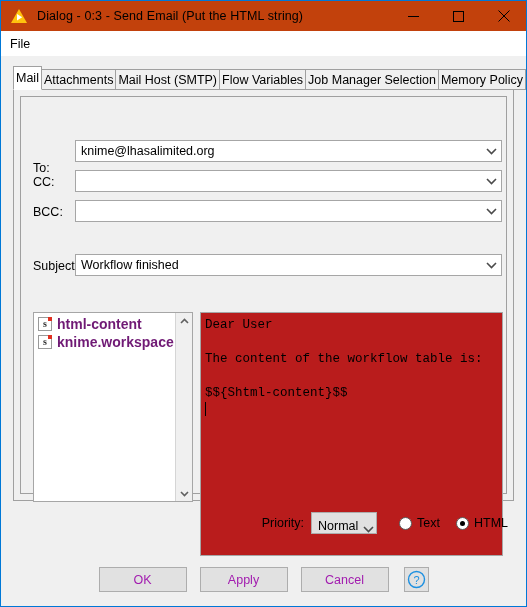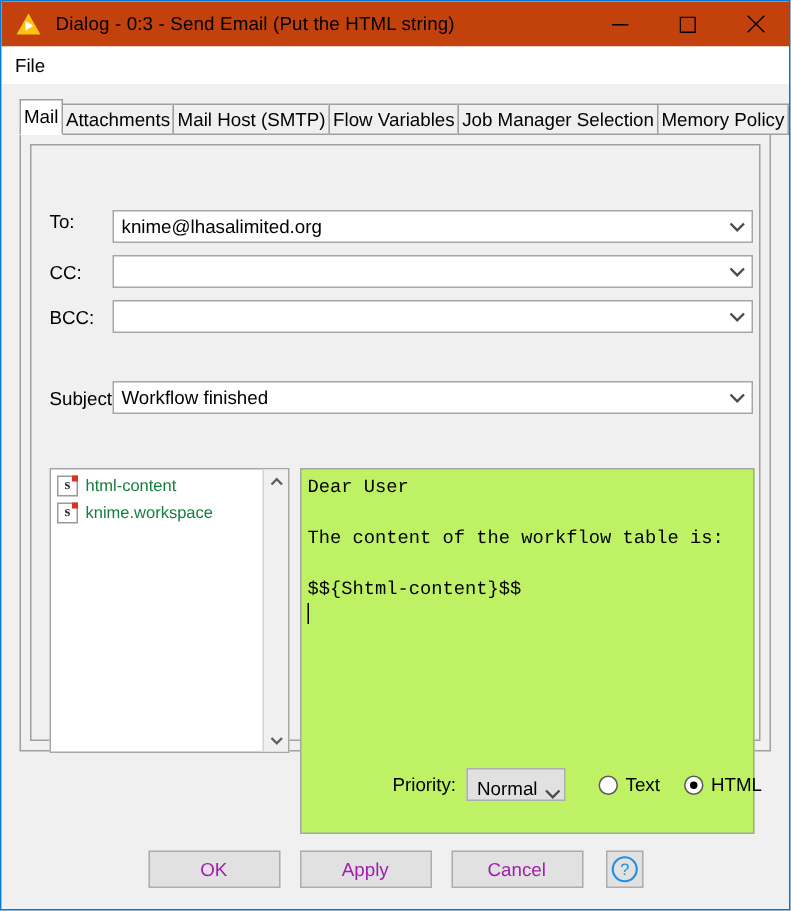--- a/index.html
+++ b/index.html
@@ -210,23 +210,24 @@
     font-family: "Liberation Serif", serif;
     color: #333;
   }
   .var-icon .reddot {
     position: absolute;
     right: -1px; top: -1px;
     width: 4px; height: 4px;
     background: #e03020;
   }
   .var-label {
-    font-size: 11px;
-    color: #15803d;
+    font-size: 14px;
+    color: #701a75;
     white-space: nowrap;
+    font-weight: bold;
   }
   .vscroll {
     flex: 0 0 auto;
     width: 16px;
     background: #f0f0f0;
     border-left: 1px solid #d5d5d5;
     position: relative;
   }
   .vscroll .arrow {
     position: absolute;
@@ -240,21 +241,21 @@
   .vscroll .arrow.up { top: 0; }
   .vscroll .arrow.down { bottom: 0; }
   
   .bodytext {
     position: absolute;
     left: 179px; top: 215px;
     width: 303px;
     height: 244px;
     box-sizing: border-box;
     border: 1px solid #a6a6a6;
-    background: #bef264;
+    background: #b91c1c;
     padding: 4px 4px 4px 4px;
     overflow: hidden;
   }
   .bodytext pre {
     margin: 0;
     font-family: "Liberation Mono", "DejaVu Sans Mono", monospace;
     font-size: 12.5px;
     line-height: 17px;
     color: #000;
     white-space: pre;
@@ -412,21 +413,21 @@
       <div class="tab">Attachments</div>
       <div class="tab">Mail Host (SMTP)</div>
       <div class="tab">Flow Variables</div>
       <div class="tab">Job Manager Selection</div>
       <div class="tab">Memory Policy</div>
     </div>
 
     <div class="tabpanel">
       <div class="inner-panel">
 
-        <div class="field-label" style="left:12px; top:44px;">To:</div>
+        <div class="field-label" style="left:12px; top:64px;">To:</div>
         <div class="combo" style="left:54px; top:43px; width:427px;">
           <div class="combo-value">knime@lhasalimited.org</div>
           <div class="combo-arrow">
             <svg width="11" height="8" viewBox="0 0 11 8">
               <polyline points="1,2 5.5,6.5 10,2" fill="none" stroke="#4b4b4b" stroke-width="1.6"></polyline>
             </svg>
           </div>
         </div>
 
         <div class="field-label" style="left:12px; top:78px;">CC:</div>

